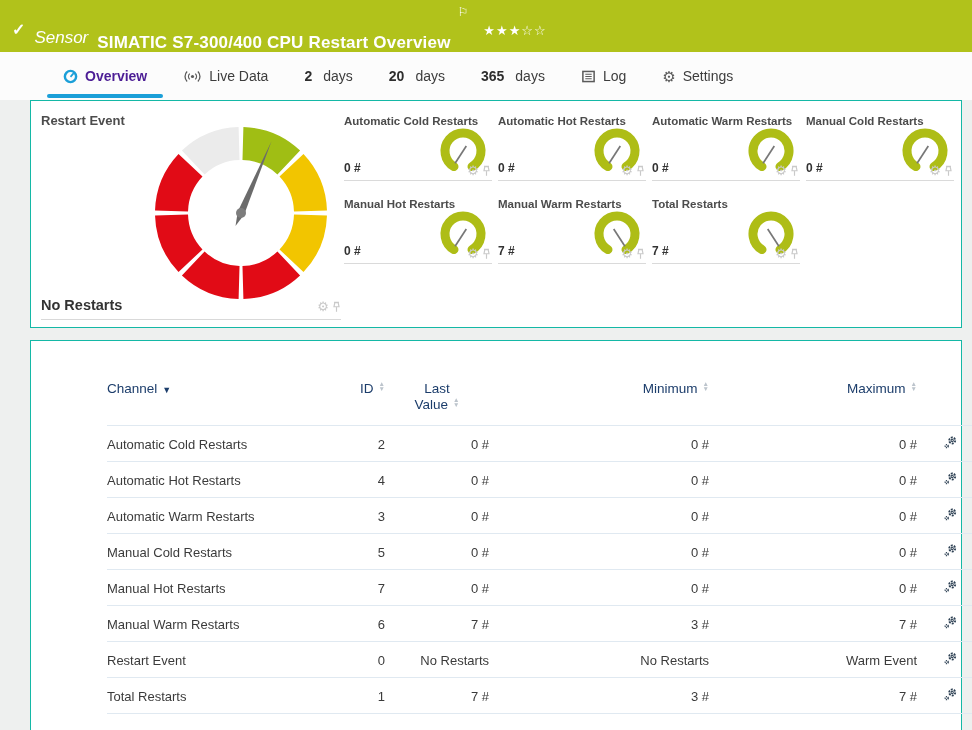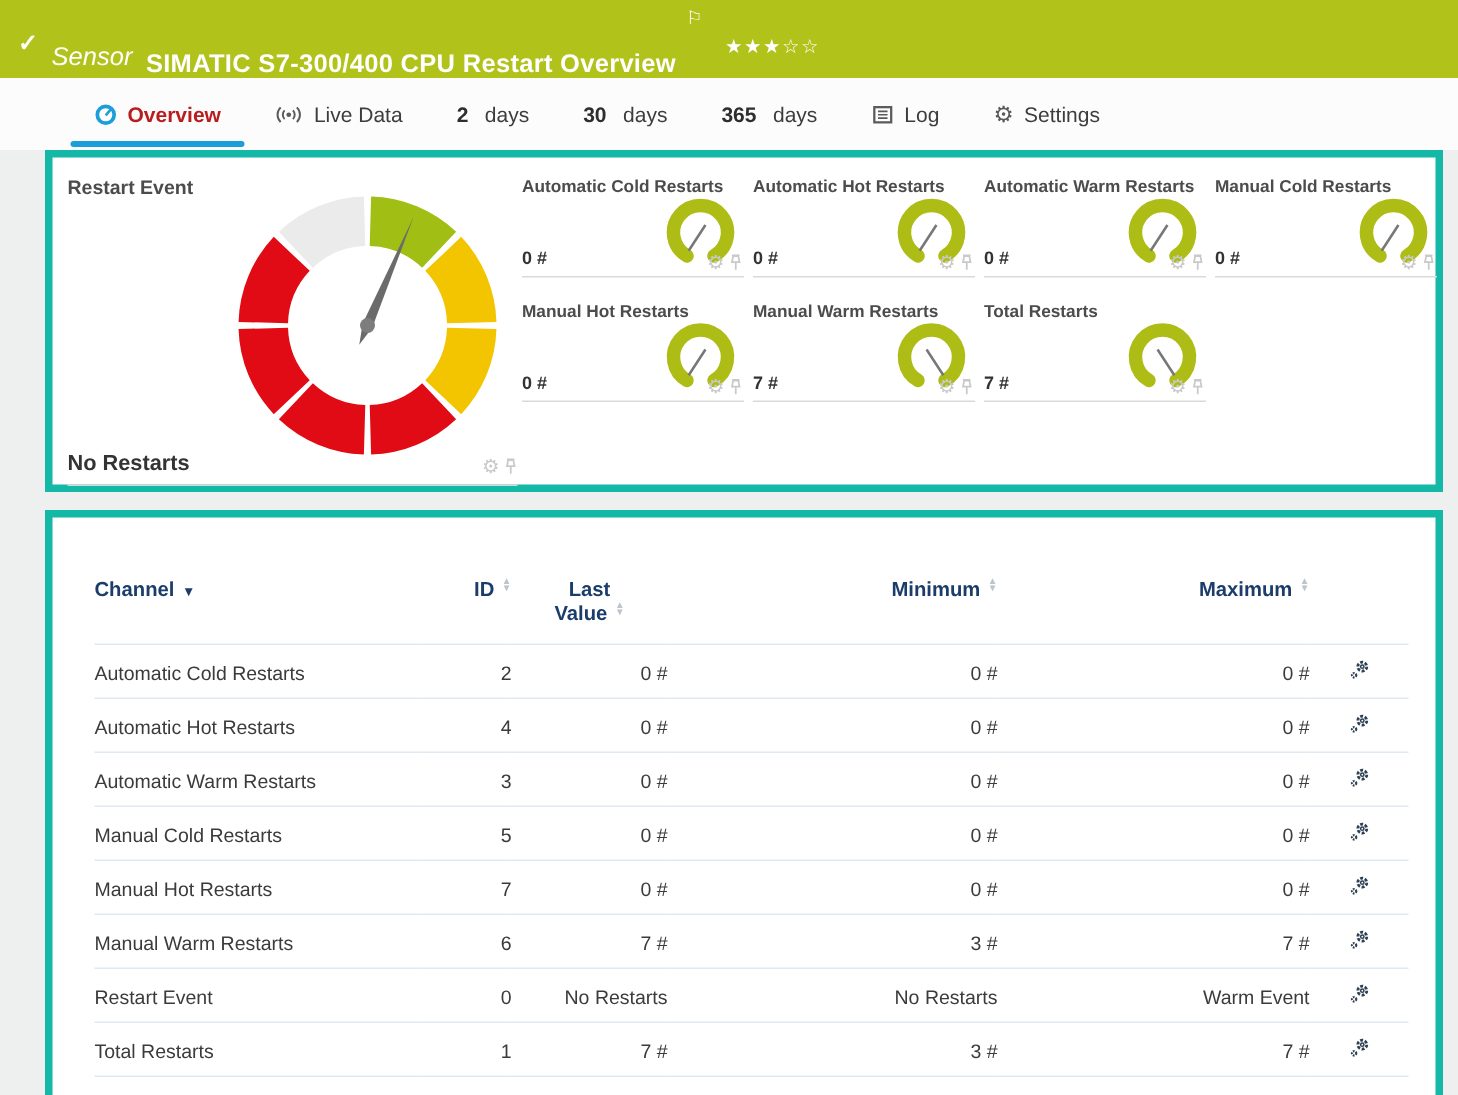--- a/index.html
+++ b/index.html
@@ -16,29 +16,29 @@
   .sensor-title{font-weight:bold;font-size:17px;letter-spacing:.2px;margin-top:26px;}
   .flagicon{font-size:12px;align-self:flex-start;margin:-2px 0 0 -2px;}
   .stars{font-size:13px;letter-spacing:1px;margin-left:6px;}
   .okstate{margin:3px 0 0 52px;font-weight:bold;font-size:16px;}
   
   .tabbar{position:absolute;top:52px;left:0;right:0;height:48px;background:#fcfcfc;
     display:flex;align-items:stretch;padding-left:45px;}
   .tab{display:flex;align-items:center;gap:7px;padding:0 18px;font-size:14px;
     color:#3d3d3d;cursor:pointer;position:relative;white-space:nowrap;}
   .tab .ic{color:#5a5a5a;}
-  .tab.active{color:#b91c1c;font-weight:bold;}
+  .tab.active{color:#4c1d95;font-weight:bold;}
   .tab.active .ic{color:#1b9fd8;}
   .tab.active::after{content:"";position:absolute;left:2px;right:2px;bottom:2px;height:4px;
     background:#1b9fd8;border-radius:2px;}
   .tab .num{font-weight:bold;color:#2e2e2e;margin-right:4px;}
   .ic-glyph{font-size:15px;line-height:1;}
   
   .content{position:absolute;top:100px;left:0;right:0;bottom:0;background:#eef0ef;}
-  .panel{position:absolute;background:#fff;border:5px solid #14b8a6;box-sizing:border-box;}
+  .panel{position:absolute;background:#fff;border:1px solid #14b8a6;box-sizing:border-box;padding-left:48px;}
   #panel-gauges{left:30px;top:0;width:932px;height:228px;}
   #panel-table{left:30px;top:240px;width:932px;height:400px;}
   
   .big-title{position:absolute;left:10px;top:12px;font-size:13px;font-weight:bold;color:#4c4c4c;}
   #big-gauge{position:absolute;left:122px;top:24px;}
   .big-footer{position:absolute;left:10px;top:196px;width:300px;display:flex;
     justify-content:space-between;align-items:flex-end;border-bottom:1px solid #d9d9d9;
     padding-bottom:6px;}
   .big-value{font-size:14.5px;font-weight:bold;color:#333;}
   .cell-icons{display:flex;gap:3px;align-items:center;color:#c9c9c9;}
@@ -46,21 +46,21 @@
   
   #mini-grid{position:absolute;left:313px;top:8px;width:610px;display:grid;
     grid-template-columns:repeat(4,1fr);column-gap:6px;row-gap:11px;}
   .mini{position:relative;height:71px;border-bottom:1px solid #dadada;}
   .m-title{font-size:11.5px;font-weight:bold;color:#4c4c4c;padding-top:6px;white-space:nowrap;}
   .mini svg.mg{position:absolute;right:3px;top:16px;}
   .m-value{position:absolute;left:0;bottom:5px;font-weight:bold;font-size:12px;color:#333;}
   .m-icons{position:absolute;right:1px;bottom:3px;display:flex;gap:3px;align-items:center;color:#c9c9c9;z-index:2;}
   
   table.channels{width:876px;margin:40px 0 0 28px;border-collapse:collapse;table-layout:fixed;}
-  table.channels th{font-size:13.5px;font-weight:bold;color:#1c3d6b;padding:0 0 12px;
+  table.channels th{font-size:13.5px;font-weight:normal;color:#1c3d6b;padding:0 0 12px;
     vertical-align:top;line-height:16px;}
   table.channels th.l{text-align:left;}
   table.channels th.r{text-align:right;}
   table.channels th.c{text-align:center;}
   .th-wrap2{display:inline-block;width:50px;text-align:center;}
   table.channels td{border-top:1px solid #e0e9f1;padding:9px 0 8px;font-size:13px;color:#3b3b3b;}
   table.channels tr:last-child td{border-bottom:1px solid #e0e9f1;}
   table.channels td.l{text-align:left;}
   table.channels td.r{text-align:right;}
   table.channels td.c{text-align:center;}
@@ -96,21 +96,21 @@
         <circle cx="10" cy="7" r="1.7" fill="currentColor"></circle>
         <path d="M7 3.9a4.4 4.4 0 0 0 0 6.2M13 3.9a4.4 4.4 0 0 1 0 6.2M4.2 1.7a7.4 7.4 0 0 0 0 10.6M15.8 1.7a7.4 7.4 0 0 1 0 10.6" fill="none" stroke="currentColor" stroke-width="1.4"></path>
       </svg>
       <span>Live Data</span>
     </div>
     <div class="tab">
       <span class="num">2</span>
       <span>days</span>
     </div>
     <div class="tab">
-      <span class="num">30</span>
+      <span class="num">20</span>
       <span>days</span>
     </div>
     <div class="tab">
       <span class="num">365</span>
       <span>days</span>
     </div>
     <div class="tab">
       <svg class="ic" viewBox="0 0 16 16" width="15" height="15">
         <rect x="2" y="2.6" width="12" height="10.8" fill="none" stroke="currentColor" stroke-width="1.6"></rect>
         <path d="M4.6 5.6h6.8M4.6 8h6.8M4.6 10.4h6.8" stroke="currentColor" stroke-width="1.2"></path>

